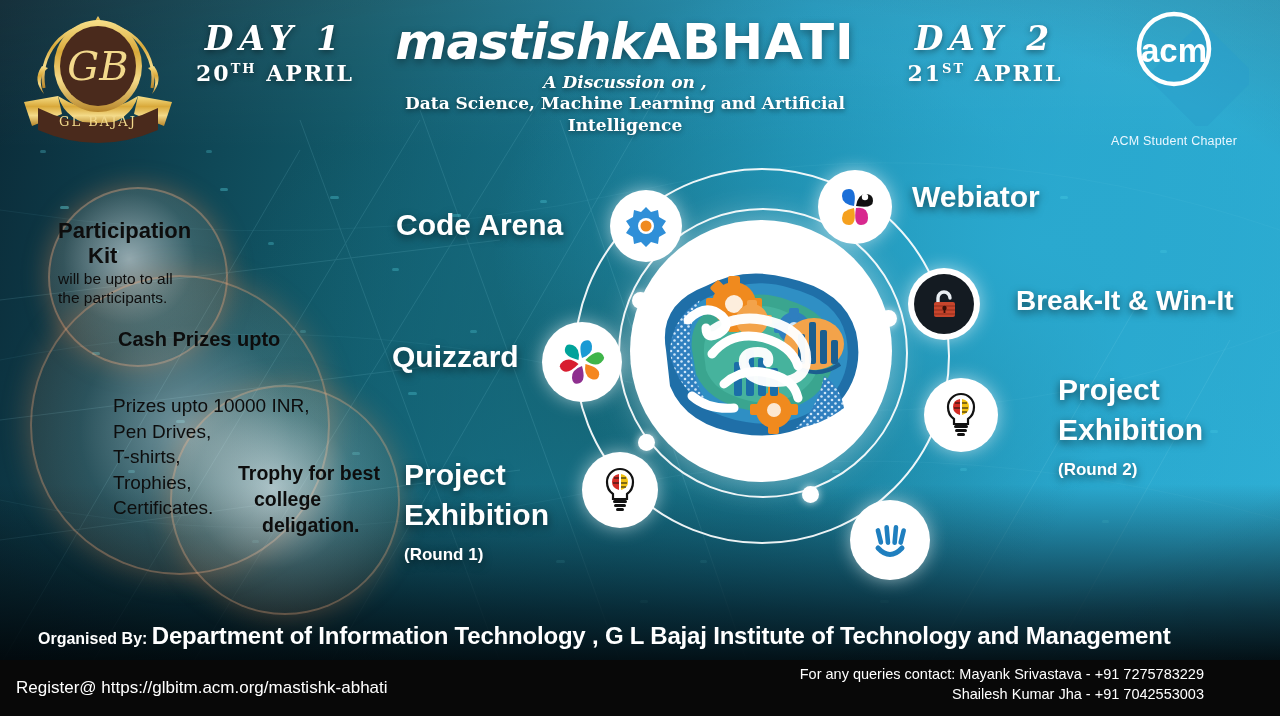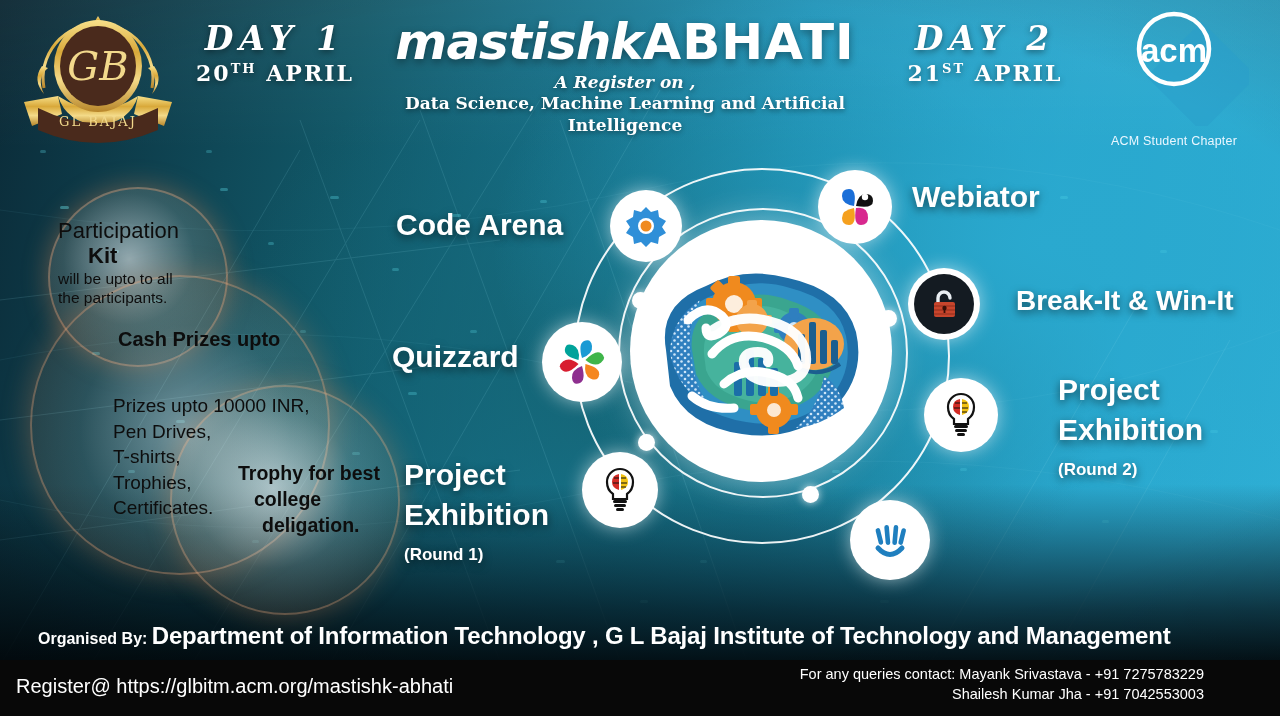--- a/index.html
+++ b/index.html
@@ -51,21 +51,21 @@
       background:radial-gradient(circle at 45% 40%, rgba(255,255,255,.55) 0%, rgba(255,228,200,.16) 45%, rgba(255,150,90,.12) 72%, rgba(255,120,60,0) 78%);
       box-shadow:0 0 0 2px rgba(255,170,120,.35) inset, 0 0 26px rgba(255,150,90,.35);}
   .g2{left:10px;top:100px;width:300px;height:300px;
       background:radial-gradient(circle at 52% 52%, rgba(255,255,255,.42) 0%, rgba(255,230,205,.12) 48%, rgba(255,150,90,.10) 74%, rgba(255,120,60,0) 80%);
       box-shadow:0 0 0 2px rgba(255,170,120,.32) inset, 0 0 30px rgba(255,150,90,.30);}
   .g3{left:150px;top:210px;width:230px;height:230px;
       background:radial-gradient(circle at 45% 45%, rgba(255,255,255,.60) 0%, rgba(255,235,215,.18) 45%, rgba(255,160,100,.10) 72%, rgba(255,120,60,0) 79%);
       box-shadow:0 0 0 2px rgba(255,175,125,.30) inset, 0 0 28px rgba(255,150,90,.28);}
   .prize{position:absolute;color:#0d0d0d;}
   #kit{left:58px;top:218px;width:215px;}
-  #kit .l1{font-size:22px;font-weight:400;line-height:25px;}
+  #kit .l1{font-size:22px;font-weight:700;line-height:25px;}
   #kit .l2{font-size:22px;font-weight:700;line-height:26px;padding-left:30px;}
   #kit .l3{font-size:15.5px;line-height:19px;}
   #cash{left:118px;top:327px;width:250px;}
   #cash .l1{font-size:20px;font-weight:700;line-height:24px;}
   #cash .l2{font-size:31px;font-weight:700;line-height:38px;letter-spacing:.5px;}
   #plist{left:113px;top:393px;width:230px;font-size:19px;line-height:25.5px;}
   #trophy{left:238px;top:460px;width:190px;font-size:19.5px;font-weight:700;line-height:26px;}
   #trophy .i2{padding-left:16px;}
   #trophy .i3{padding-left:24px;}
 
@@ -91,21 +91,21 @@
   #lbl-web{left:912px;top:180px;font-size:30px;}
   #lbl-break{left:1016px;top:285px;font-size:28px;}
   #lbl-proj2{left:1058px;top:370px;font-size:30px;line-height:40px;}
   #lbl-panel{left:968px;top:518px;font-size:30px;line-height:40px;}
 
   
   .org{position:absolute;left:38px;bottom:66px;color:#fff;white-space:nowrap;}
   .org .by{font-size:16px;font-weight:700;}
   .org .dept{font-size:24px;font-weight:700;letter-spacing:-.2px;}
   .footbar{position:absolute;left:0;right:0;bottom:0;height:56px;background:#080808;}
-  .reg{position:absolute;left:16px;bottom:18px;color:#fff;font-size:20px;text-align:center;}
+  .reg{position:absolute;left:16px;bottom:18px;color:#fff;font-size:17px;text-align:center;}
   .contact{position:absolute;right:76px;bottom:12px;color:#fff;font-size:14.5px;
            line-height:20px;text-align:right;}
 </style>
 </head>
 <body>
 
 <div id="poster">
 
   <svg class="net-lines" viewBox="0 0 1280 716" preserveAspectRatio="none">
     <g stroke="#8fdcea" stroke-width="1" fill="none" opacity="0.45">
@@ -186,21 +186,21 @@
     <text x="84" y="122" font-family="DejaVu Serif, serif" font-size="13" letter-spacing="2" fill="#f2d98c" text-anchor="middle">GL BAJAJ</text>
   </svg>
 
   <div class="day" id="day1">
     <div class="big">DAY 1</div>
     <div class="sub"><span>20</span><span class="sup">TH</span> <span>APRIL</span></div>
   </div>
 
   <div class="title-wrap">
     <div class="title"><span class="m1">mastishk</span><span class="m2">ABHATI</span></div>
-    <div class="sym">A  Register on ,</div>
+    <div class="sym">A  Discussion on ,</div>
     <div class="symline">Data Science, Machine Learning and Artificial Intelligence</div>
   </div>
 
   <div class="day" id="day2">
     <div class="big">DAY 2</div>
     <div class="sub"><span>21</span><span class="sup">ST</span> <span>APRIL</span></div>
   </div>
 
   <div class="acm">
     <svg width="150" height="120" viewBox="0 0 150 120">

